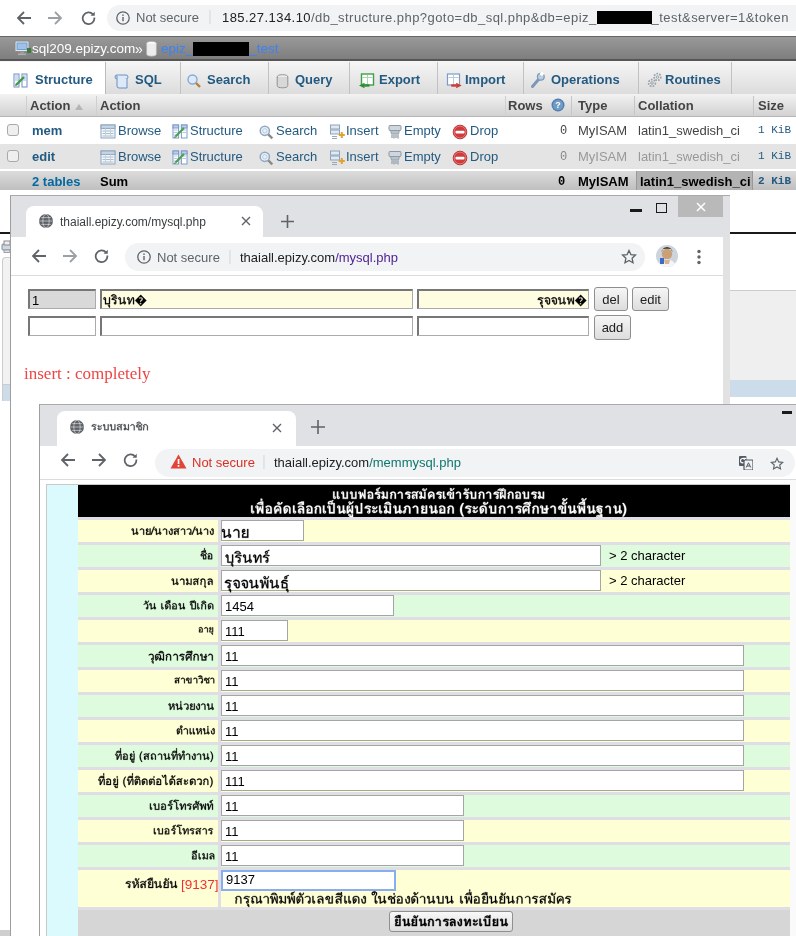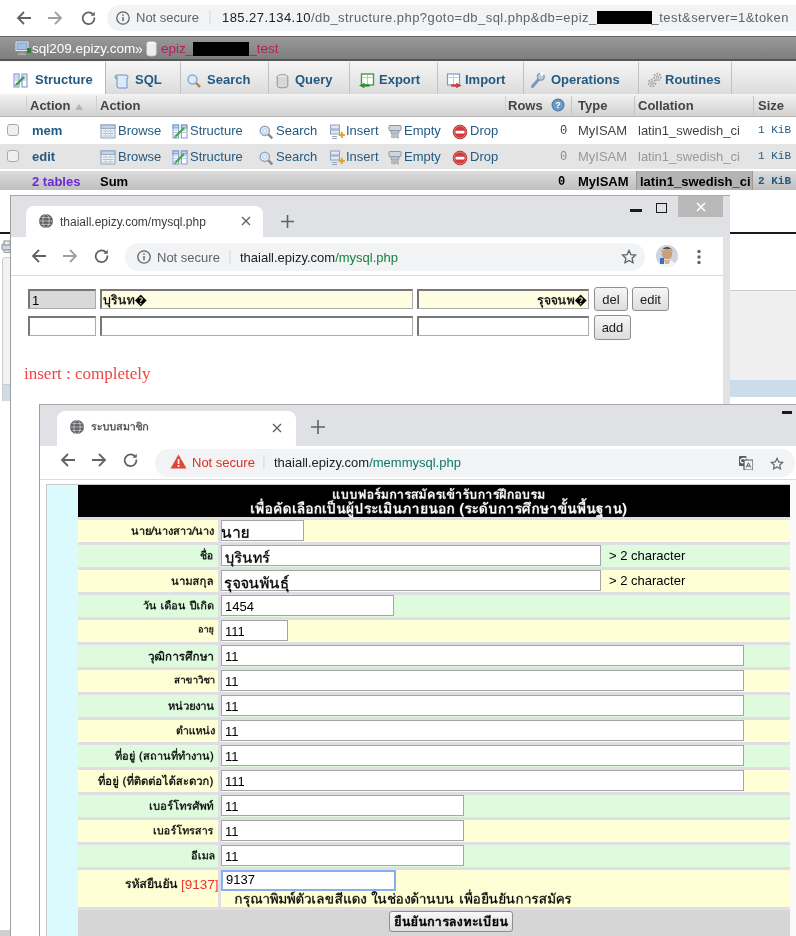--- a/index.html
+++ b/index.html
@@ -37,21 +37,21 @@
     <rect x="6" y="11.5" width="4" height="2" fill="#9a9a9a"></rect>
     <rect x="4" y="13.5" width="8" height="1.6" fill="#adadad"></rect>
     <rect x="13" y="8" width="4" height="5" fill="#3a7a3a"></rect>
   </svg>
 <div class="abs" style="left:32px;top:41px;font-size:13.5px;color:#fff">sql209.epizy.com</div>
 <div class="abs" style="left:135px;top:41px;font-size:14px;color:#fff">»</div>
 <svg class="abs" style="left:146px;top:41px" width="11" height="16" viewBox="0 0 11 16">
     <ellipse cx="5.5" cy="2.6" rx="4.9" ry="2.2" fill="#fcfcfc" stroke="#b0b0b0" stroke-width=".7"></ellipse>
     <path d="M0.6 2.6 V13 A4.9 2.2 0 0 0 10.4 13 V2.6" fill="#ededed" stroke="#b0b0b0" stroke-width=".7"></path>
   </svg>
-<div class="abs" style="left:161px;top:41px;font-size:13.5px;color:#be185d">epiz_<span style="display:inline-block;background:#000;width:56px;height:14px;vertical-align:-2.5px"></span>_test</div>
+<div class="abs" style="left:161px;top:41px;font-size:13.5px;color:#3b82f6">epiz_<span style="display:inline-block;background:#000;width:56px;height:14px;vertical-align:-2.5px"></span>_test</div>
 
 <div class="abs" style="left:0;top:59px;width:796px;height:35px;background:linear-gradient(#f6f6f6,#dcdcdc);border-top:2px solid #565656"></div>
 <div class="abs" style="left:0;top:62px;width:106px;height:32px;background:#fff;border-right:1px solid #bbb"></div>
 <div class="abs tabsep" style="left:180px"></div>
 <div class="abs tabsep" style="left:268px"></div>
 <div class="abs tabsep" style="left:349px"></div>
 <div class="abs tabsep" style="left:437px"></div>
 <div class="abs tabsep" style="left:523px"></div>
 <div class="abs tabsep" style="left:638px"></div>
 <div class="abs tabsep" style="left:731px"></div>
@@ -140,21 +140,21 @@
 <style>
 .cb{position:absolute;width:12px;height:12px;background:#efefef;border:1px solid #a9a9a9;border-radius:3px}
 .tname{position:absolute;font-size:13px;font-weight:bold;color:#235a81}
 .alink{position:absolute;font-size:13px;color:#235a81}
 .mono{position:absolute;font-family:"Liberation Mono",monospace;font-size:12px;color:#444}
 </style>
 <div class="cb" style="left:7px;top:124px"></div>
 <div class="cb" style="left:7px;top:150px"></div>
 <div class="tname" style="left:32px;top:123px">mem</div>
 <div class="tname" style="left:32px;top:149px">edit</div>
-<div class="abs" style="left:32px;top:174px;font-size:13px;font-weight:bold;color:#6d28d9">2 tables</div>
+<div class="abs" style="left:32px;top:174px;font-size:13px;font-weight:bold;color:#0369a1">2 tables</div>
 <div class="abs" style="left:100px;top:174px;font-size:13px;font-weight:bold;color:#000">Sum</div>
 
 <svg width="0" height="0" style="position:absolute">
     <defs>
 <g id="ic_browse">
         <rect x="1" y="1" width="14" height="13" fill="#f4f7fa" stroke="#8ba3bd"></rect>
         <rect x="1" y="1" width="14" height="3.4" fill="#c7d6e4" stroke="#8ba3bd"></rect>
         <path d="M2.5 7h11M2.5 9.5h11M2.5 12h11" stroke="#aabccd" stroke-width="1"></path>
         <path d="M5.5 4.5v9M10.5 4.5v9" stroke="#c6d2de" stroke-width="1"></path>
       </g>
@@ -302,21 +302,21 @@
     <path d="M16.5 2 L16.5 7 L11.5 7 Z" fill="#5f6368"></path>
   </svg>
 <div class="abs" style="left:125px;top:243px;width:520px;height:28px;background:#f1f3f4;border-radius:14px"></div>
 <svg class="abs" style="left:137px;top:250px" width="14" height="14" viewBox="0 0 14 14">
     <circle cx="7" cy="7" r="6.2" stroke="#5f6368" stroke-width="1.3" fill="none"></circle>
     <rect x="6.3" y="6" width="1.4" height="4.2" fill="#5f6368"></rect>
     <rect x="6.3" y="3.4" width="1.4" height="1.5" fill="#5f6368"></rect>
   </svg>
 <div class="abs" style="left:157px;top:250px;font-size:13px;color:#5f6368">Not secure</div>
 <div class="abs" style="left:228px;top:247px;font-size:15px;color:#dadce0">|</div>
-<div class="abs" style="left:240px;top:250px;font-size:13px;color:#202124;white-space:nowrap">thaiall.epizy.com<span style="color:#15803d">/mysql.php</span></div>
+<div class="abs" style="left:240px;top:250px;font-size:13px;color:#202124;white-space:nowrap">thaiall.epizy.com<span style="color:#4c1d95">/mysql.php</span></div>
 <svg class="abs" style="left:621px;top:249px" width="16" height="16" viewBox="0 0 16 16">
     <path d="M8 1.5 L9.9 5.6 14.5 6.1 11.1 9.2 12 13.7 8 11.4 4 13.7 4.9 9.2 1.5 6.1 6.1 5.6 Z" fill="none" stroke="#5f6368" stroke-width="1.3"></path>
   </svg>
 
 <svg class="abs" style="left:656px;top:245px" width="22" height="22" viewBox="0 0 22 22">
     <defs>
       <clipPath id="avc">
         <circle cx="11" cy="11" r="11"></circle>
       </clipPath>
     </defs>

